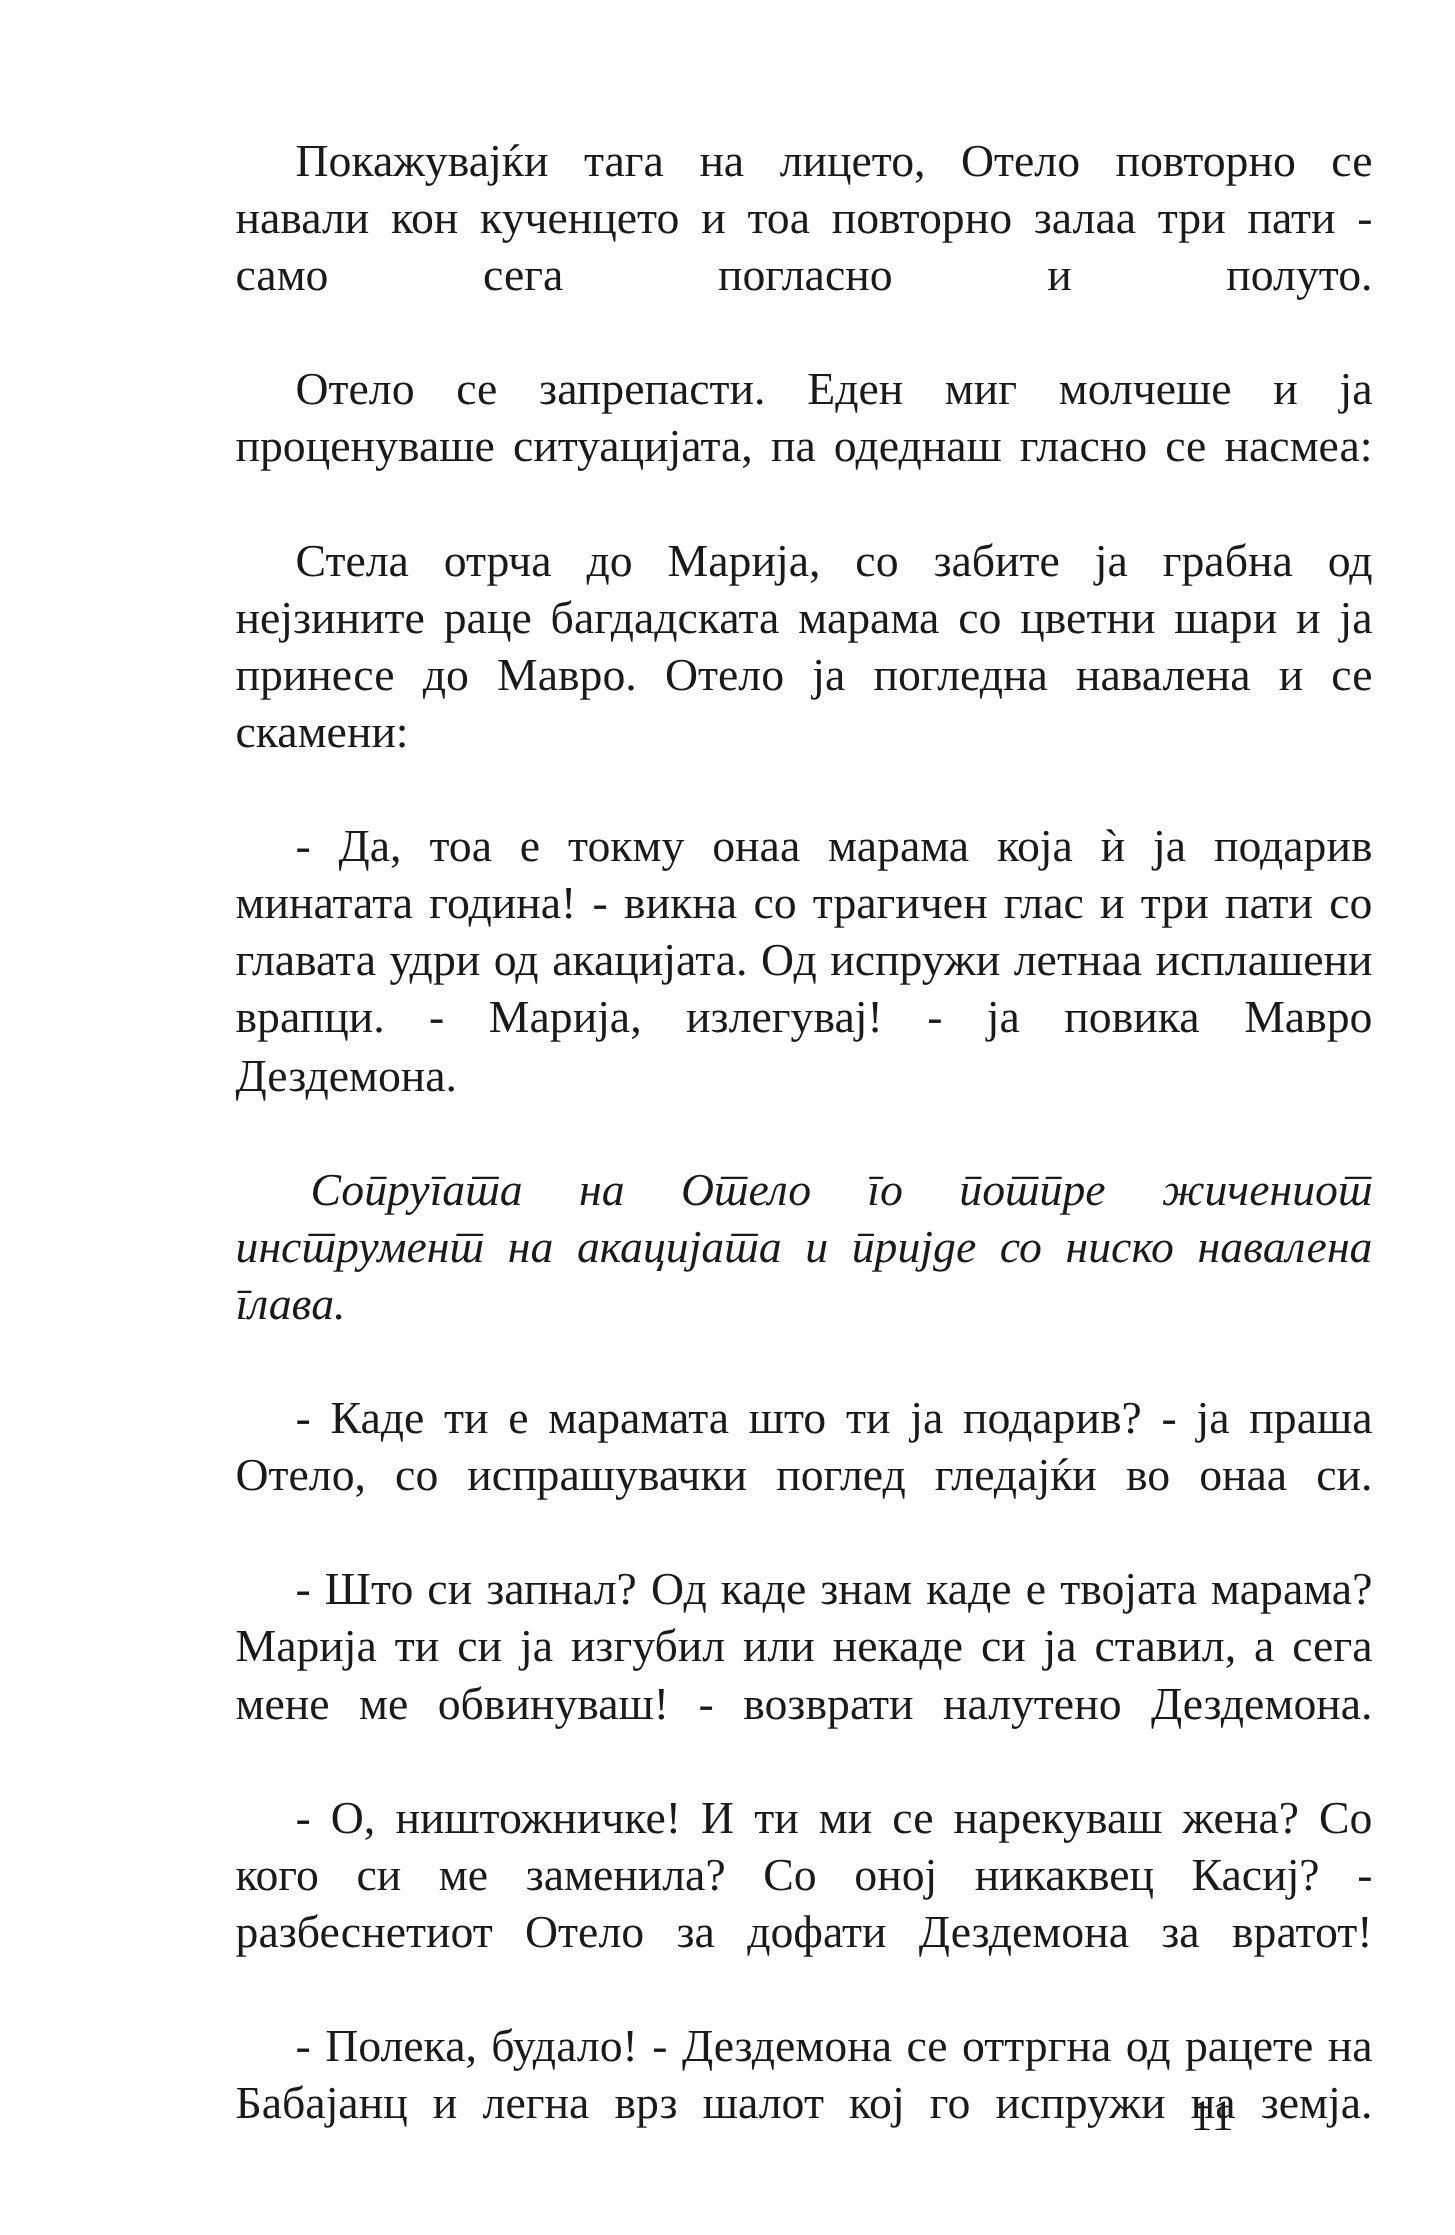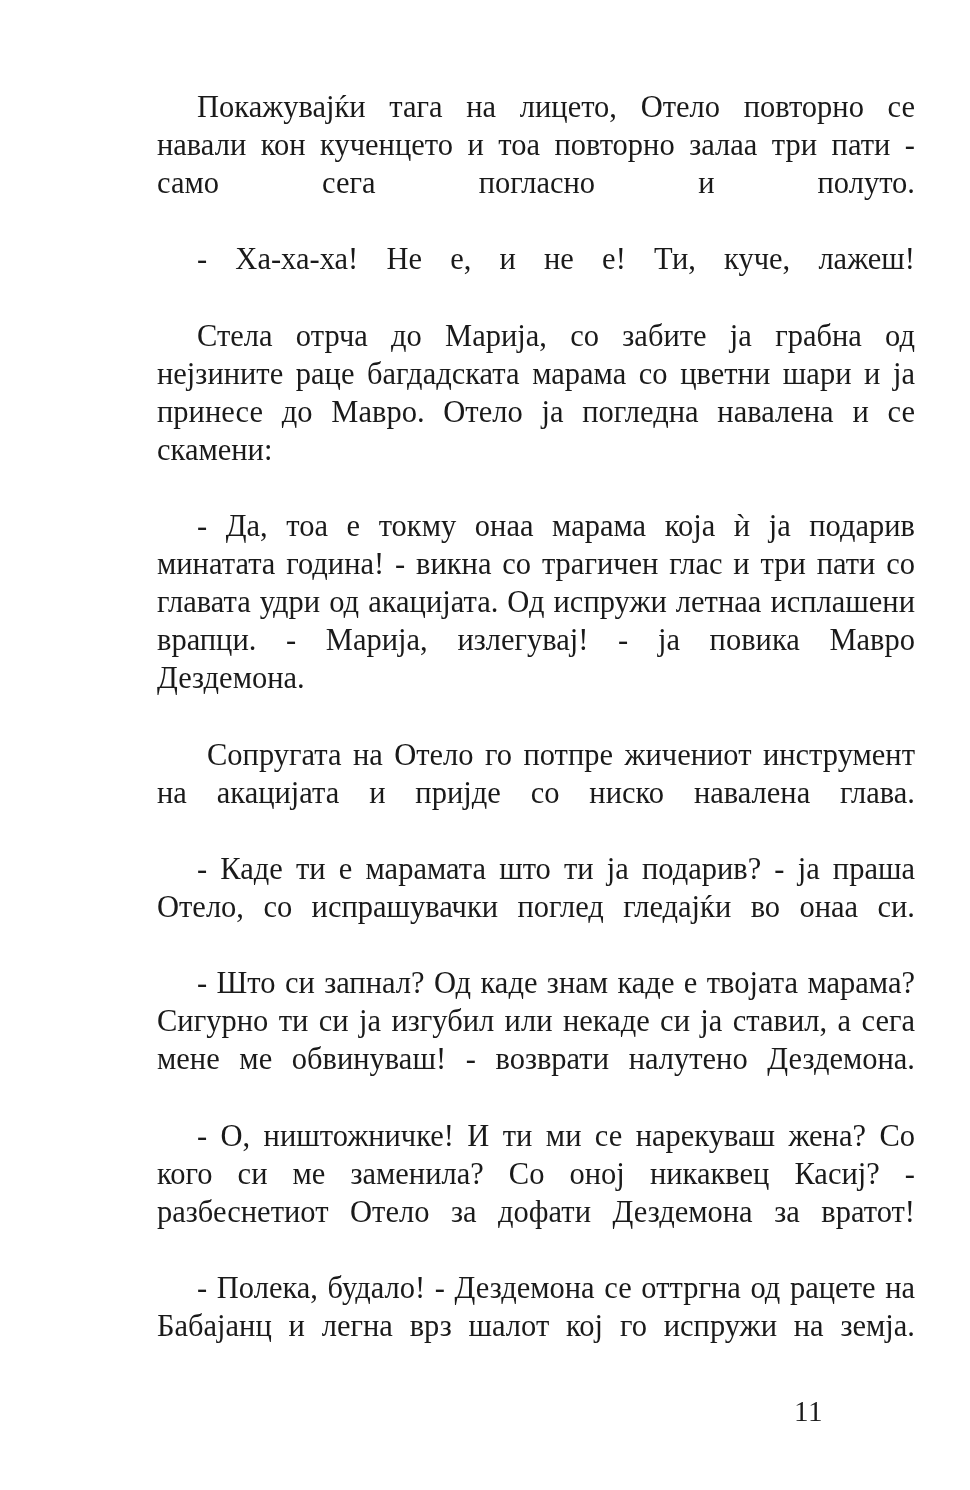--- a/index.html
+++ b/index.html
@@ -33,20 +33,21 @@
     word-spacing: 0.01em;
   }
   .text-block p {
     margin: 0;
     padding: 0;
     text-indent: 40px;
     text-align: justify;
   }
   .text-block p.wide-indent {
     text-indent: 50px;
+    font-style: italic;
   }
   
   .text-block p::after {
     content: "";
     display: inline-block;
     width: 100%;
   }
   .page-number {
     position: absolute;
     right: 101px;
@@ -58,26 +59,26 @@
     letter-spacing: 0.02em;
   }
 </style>
 </head>
 <body>
 
 <div class="page">
 
   <div class="text-block">
     <p>Покажувајќи тага на лицето, Отело повторно се навали кон кученцето и тоа повторно залаа три пати - само сега погласно и полуто.</p>
-    <p>- Ха-ха-ха! Не е, и не е! Ти, куче, лажеш!</p>
+    <p>Отело се запрепасти. Еден миг молчеше и ја проценуваше ситуацијата, па одеднаш гласно се насмеа:</p>
     <p>Стела отрча до Марија, со забите ја грабна од нејзините раце багдадската марама со цветни шари и ја принесе до Мавро. Отело ја погледна навалена и се скамени:</p>
     <p>- Да, тоа е токму онаа марама која ѝ ја подарив минатата година! - викна со трагичен глас и три пати со главата удри од акацијата. Од испружи летнаа исплашени врапци. - Марија, излегувај! - ја повика Мавро Дездемона.</p>
     <p class="wide-indent">Сопругата на Отело го потпре жичениот инструмент на акацијата и пријде со ниско навалена глава.</p>
     <p>- Каде ти е марамата што ти ја подарив? - ја праша Отело, со испрашувачки поглед гледајќи во онаа си.</p>
-    <p>- Што си запнал? Од каде знам каде е твојата марама? Сигурно ти си ја изгубил или некаде си ја ставил, а сега мене ме обвинуваш! - возврати налутено Дездемона.</p>
+    <p>- Што си запнал? Од каде знам каде е твојата марама? Марија ти си ја изгубил или некаде си ја ставил, а сега мене ме обвинуваш! - возврати налутено Дездемона.</p>
     <p>- О, ништожничке! И ти ми се нарекуваш жена? Со кого си ме заменила? Со оној никаквец Касиј? - разбеснетиот Отело за дофати Дездемона за вратот!</p>
     <p>- Полека, будало! - Дездемона се оттргна од рацете на Бабајанц и легна врз шалот кој го испружи на земја.</p>
 
   </div>
 
   <div class="page-number">11</div>
 
 </div>
 
 </body></html>

